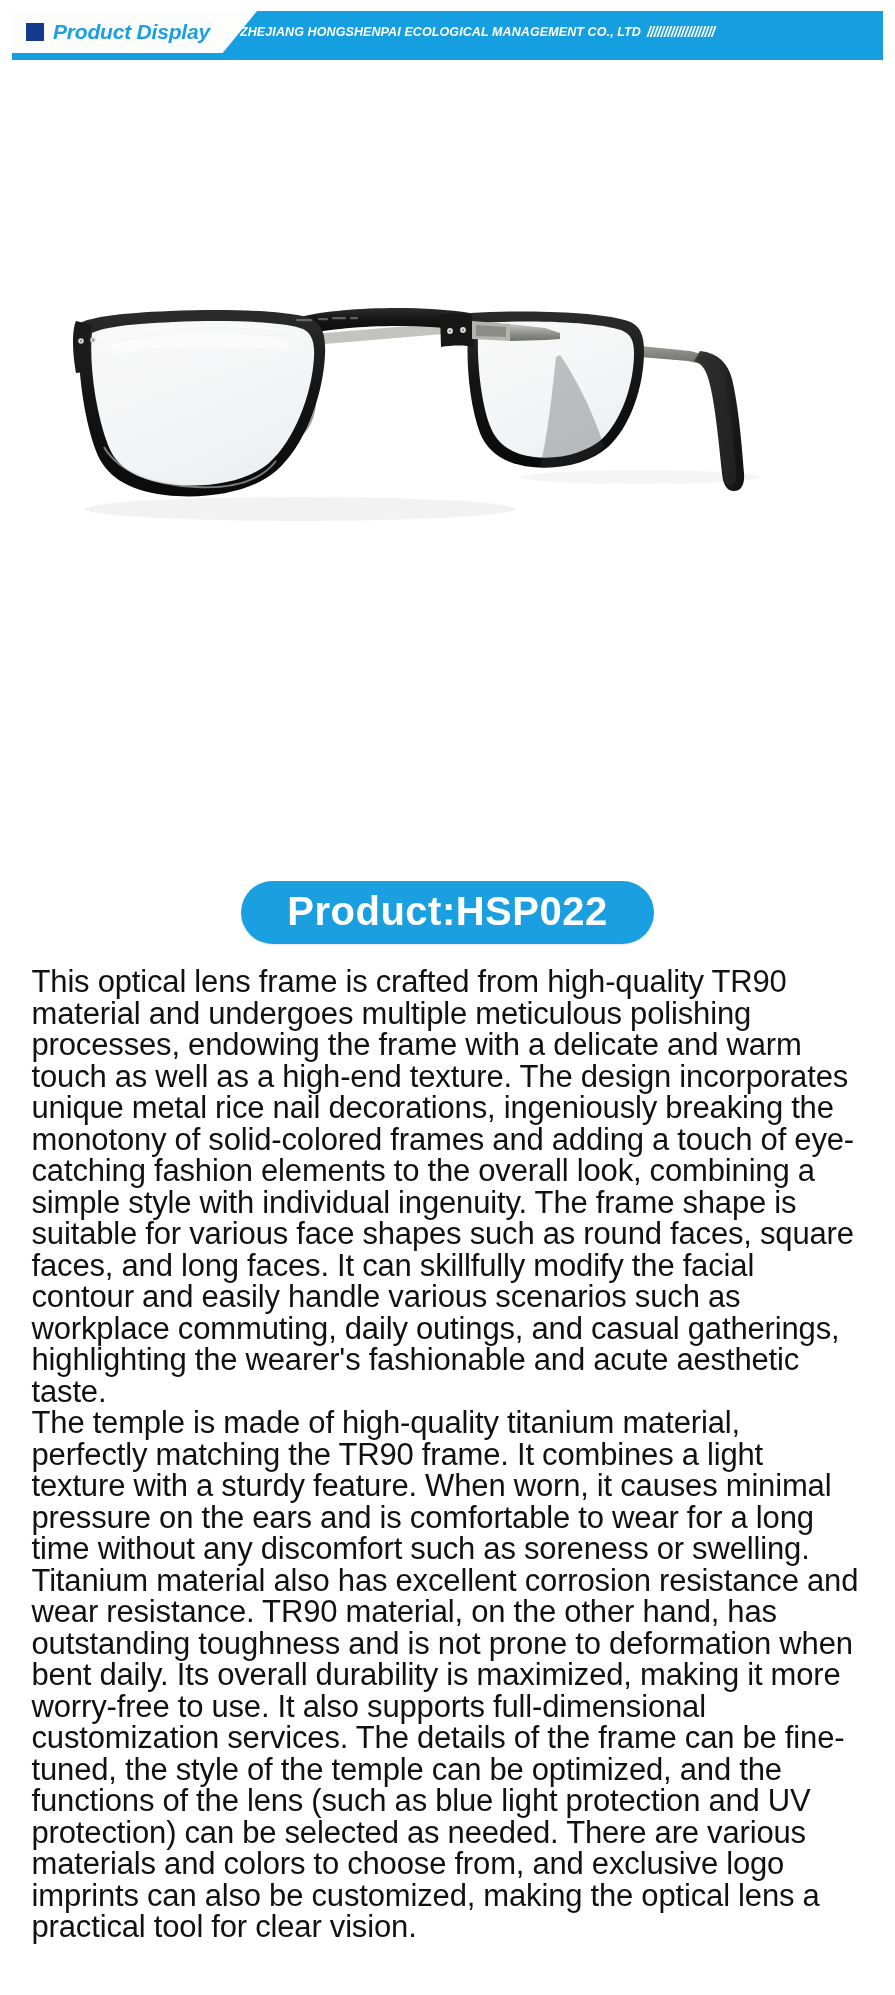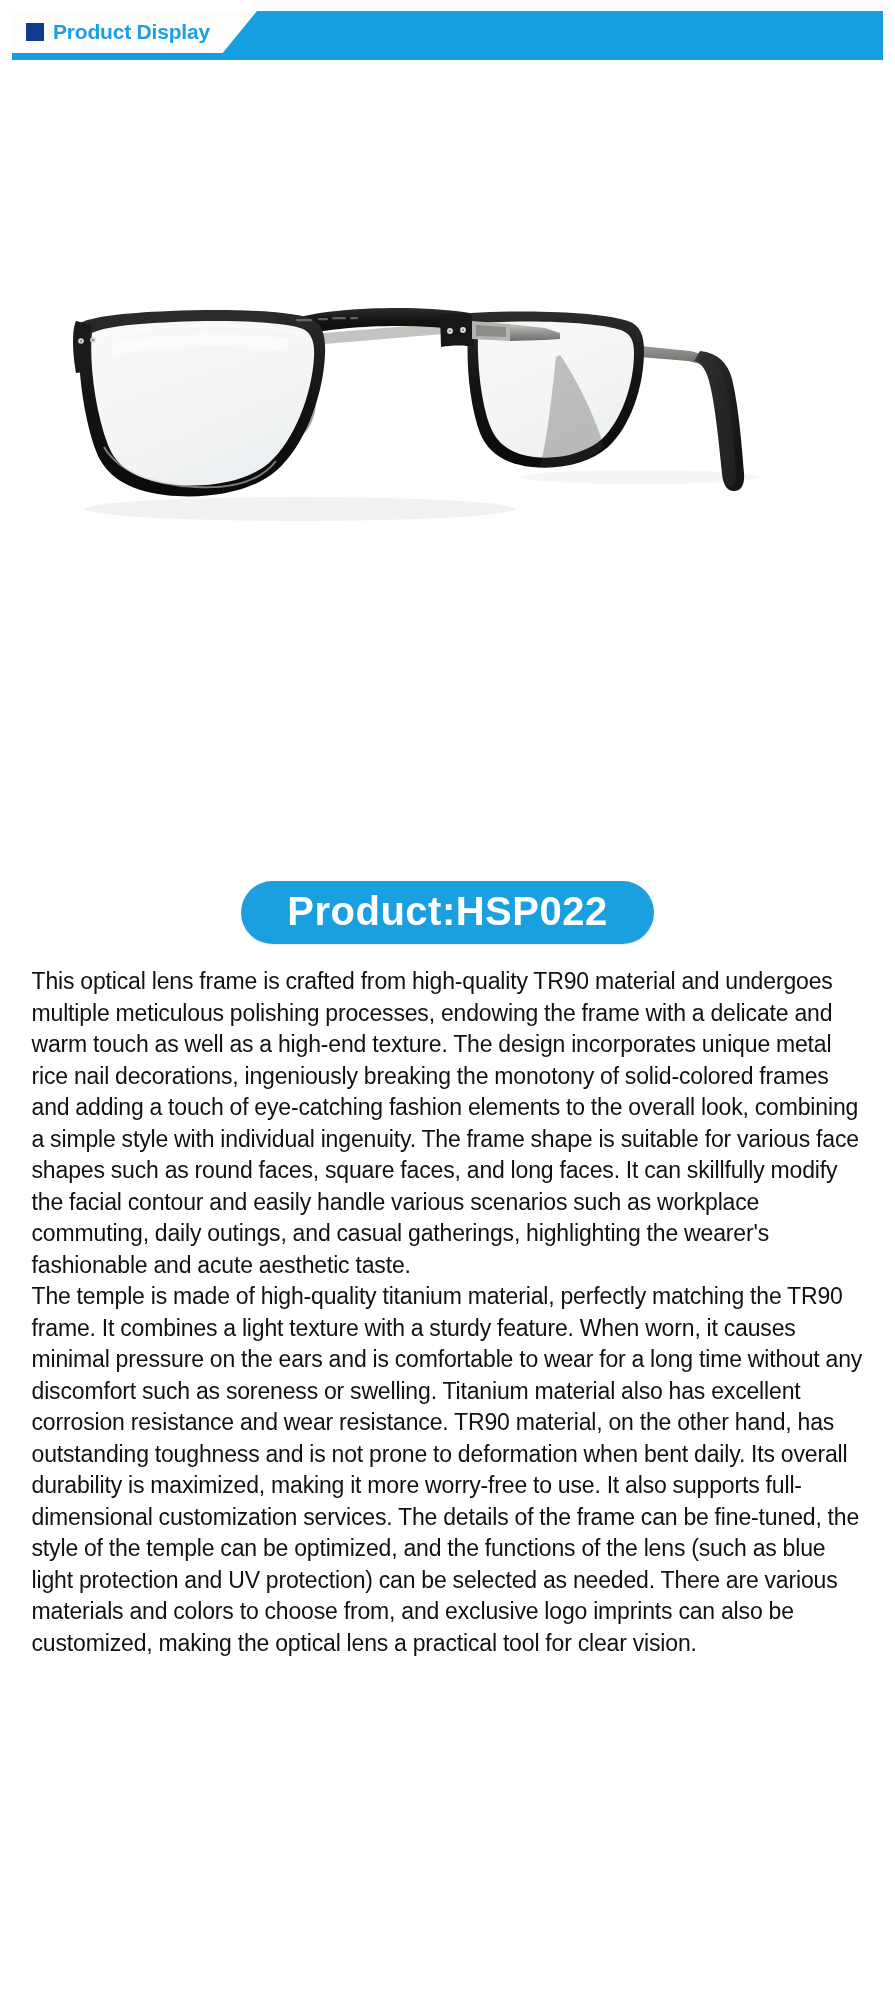--- a/index.html
+++ b/index.html
@@ -52,20 +52,21 @@
     height: 18px;
     background: #123a8f;
     flex: 0 0 auto;
     margin-right: 9px;
   }
 
   .header-tab-label {
     color: #1a9fe6;
     font-size: 21px;
     font-weight: bold;
+    font-style: italic;
     letter-spacing: -0.2px;
     white-space: nowrap;
   }
 
   .header-company {
     position: absolute;
     left: 228px;
     top: 0;
     height: 42px;
     right: 6px;
@@ -143,37 +144,41 @@
 
   
   .description {
     width: 860px;
     margin: 6px auto 0 auto;
     padding: 0 14px 14px 14px;
   }
 
   .desc-para {
     color: #111111;
-    font-size: 23px;
+    font-size: 31px;
     line-height: 31.5px;
     letter-spacing: -0.15px;
     text-align: left;
     word-spacing: -0.3px;
   }
 </style>
 </head>
 <body>
 
 <div id="page">
 
   <div class="header-banner">
     <div class="header-banner-inner">
       <div class="header-tab">
         <span class="logo-square"></span>
         <span class="header-tab-label">Product Display</span>
+      </div>
+      <div class="header-company">
+        <span class="header-company-text">ZHEJIANG HONGSHENPAI ECOLOGICAL MANAGEMENT CO., LTD</span>
+        <span class="header-slashes">////////////////////</span>
       </div>
     </div>
   </div>
   <div class="header-underbar"></div>
 
   <div class="product-stage">
     <div class="glasses-wrap">
       <svg class="glasses-svg" viewBox="0 0 895 300" xmlns="http://www.w3.org/2000/svg">
         <defs>
           <linearGradient id="frameGrad" x1="0" y1="0" x2="0" y2="1">

